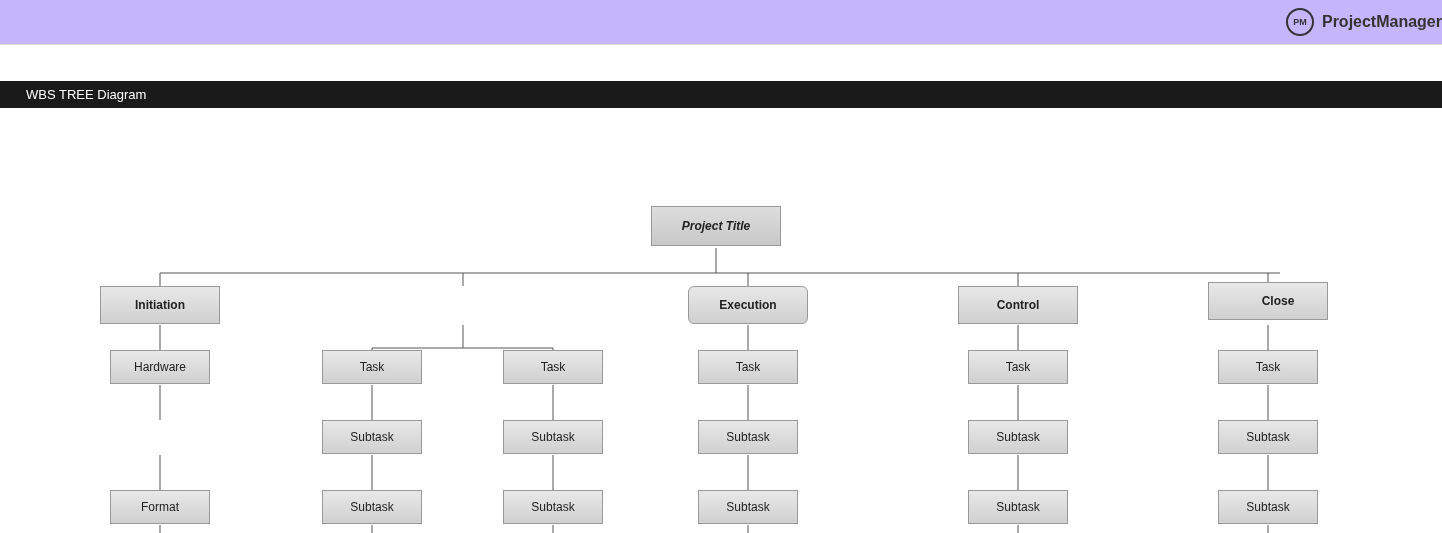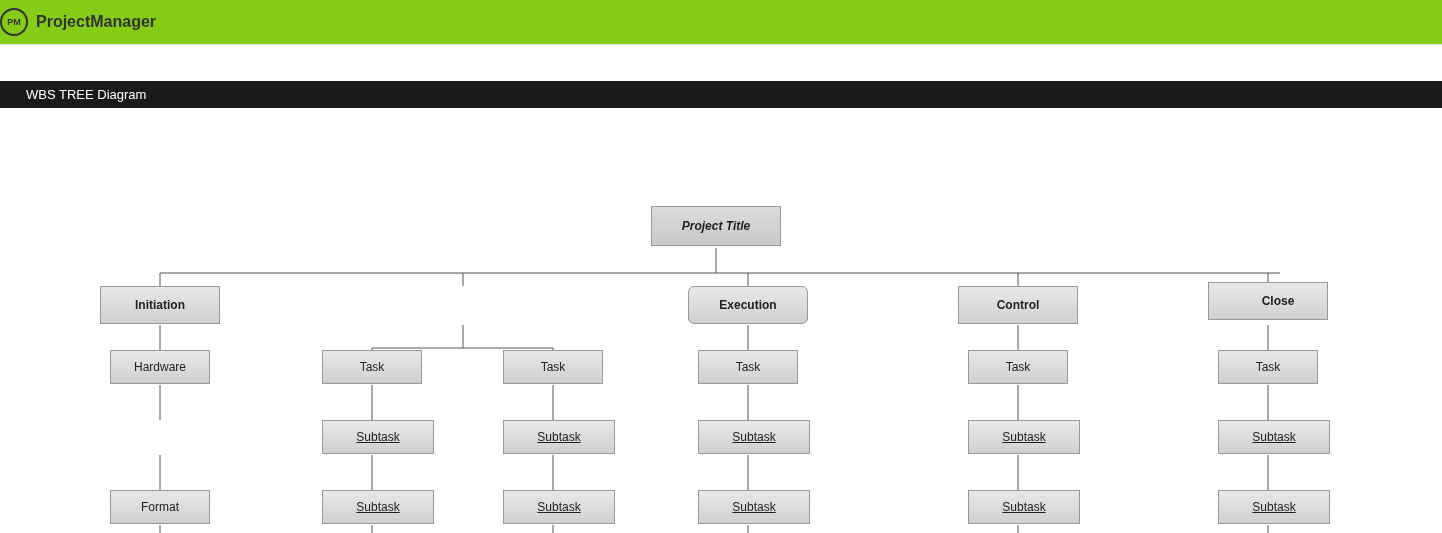--- a/index.html
+++ b/index.html
@@ -1,23 +1,23 @@
 <!DOCTYPE html>
 <html><head>
   <meta charset="utf-8">
   <style>
     * { margin: 0; padding: 0; box-sizing: border-box; }
     body { background: #fff; font-family: Arial, sans-serif; font-size: 13px; }
 
     .top-bar {
       display: flex;
       align-items: center;
-      justify-content: flex-start;
+      justify-content: flex-end;
       padding: 8px 0;
-      background: #84cc16;
+      background: #c4b5fd;
       border-bottom: 1px solid #ddd;
     }
     .logo-circle {
       width: 28px; height: 28px;
       border: 2px solid #333;
       border-radius: 50%;
       display: flex; align-items: center; justify-content: center;
       font-size: 9px; font-weight: bold; color: #333;
       margin-right: 8px;
     }
@@ -67,21 +67,21 @@
     .node-l1 {
       width: 120px; height: 38px;
       font-weight: bold;
     }
 
     .node-l2 {
       width: 100px; height: 34px;
     }
 
     .node-l3 {
-      width: 112px; height: 34px; text-decoration: underline;
+      width: 100px; height: 34px;
     }
 
     
     .connectors {
       position: absolute;
       top: 0; left: 0;
       width: 100%; height: 100%;
       pointer-events: none;
     }
     .connectors line {

